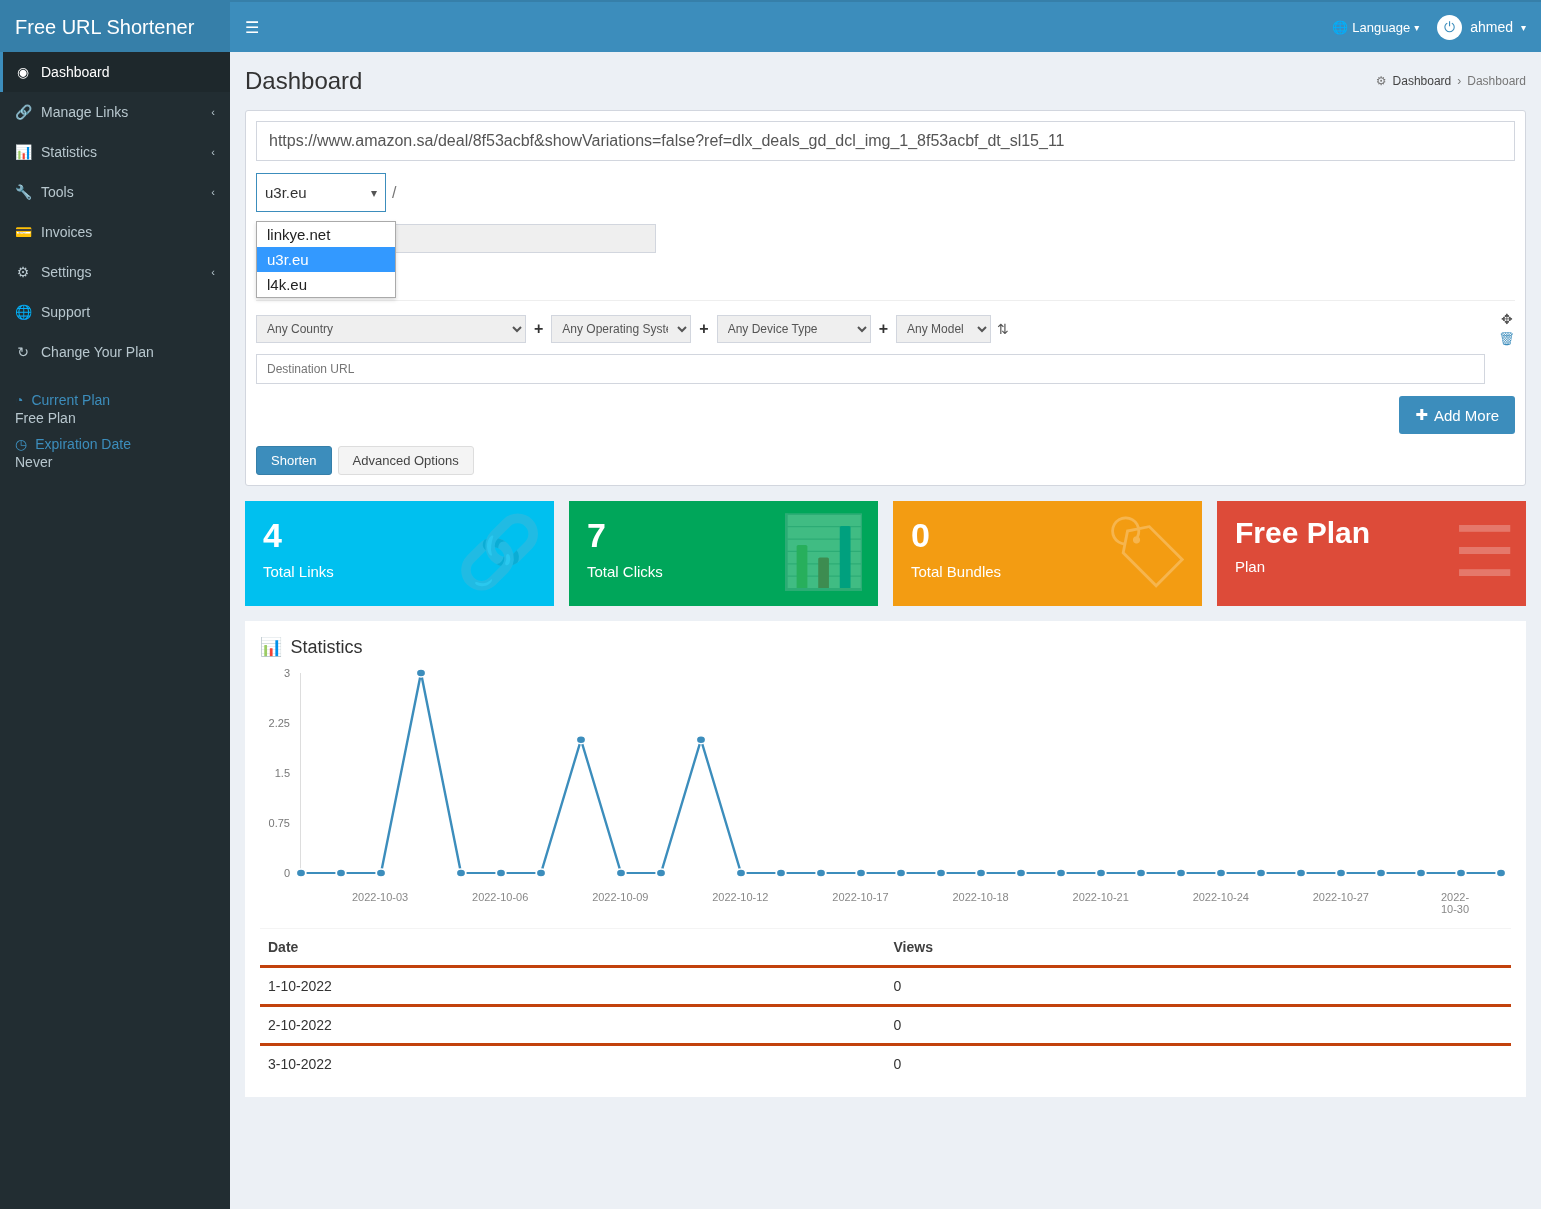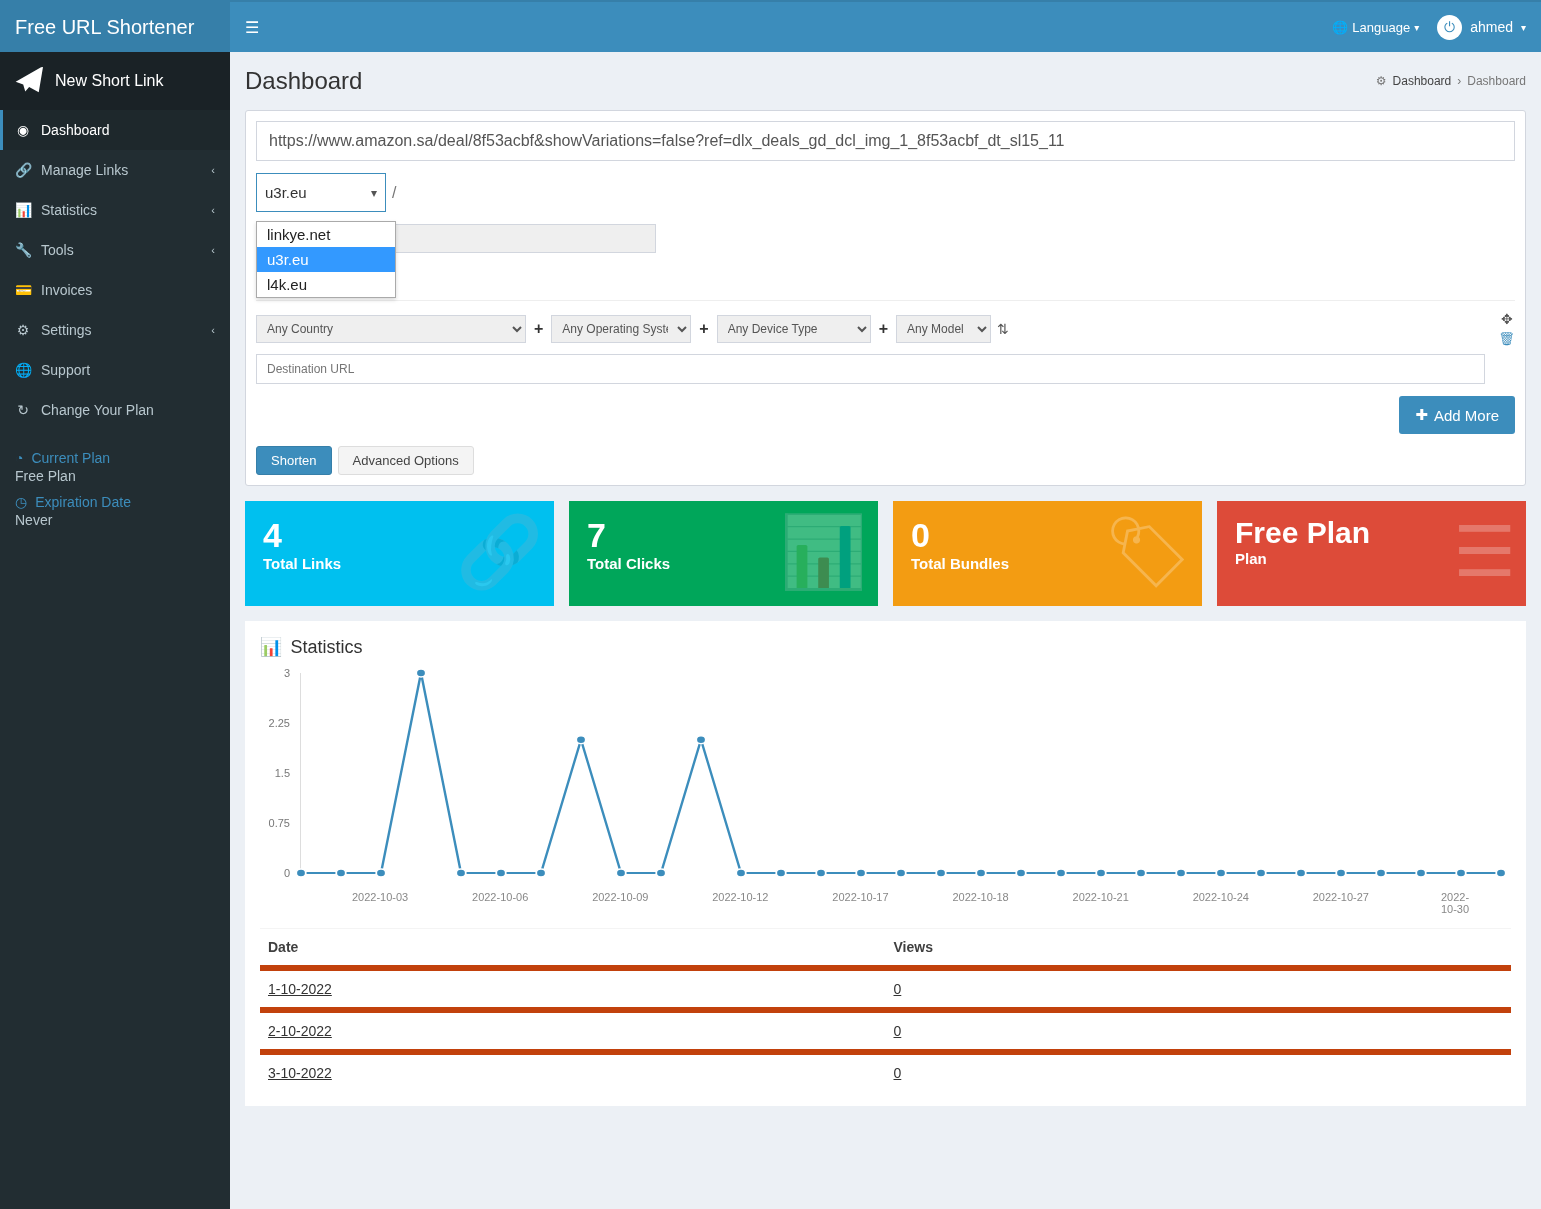--- a/index.html
+++ b/index.html
@@ -73,21 +73,21 @@
 .btn-default { background:#f4f4f4; color:#444; border:1px solid #ddd; padding:6px 14px; font-size:13px; border-radius:3px; cursor:pointer; }
 
 
 .month-row { display:flex; justify-content:center; margin: 15px 0; }
 .month-sel { border:1px solid #d2d6de; background:#fff; padding:10px 12px; font-size:15px; width:300px; cursor:pointer; color:#555; }
 
 
 .cards { display:flex; gap:15px; margin-bottom:15px; }
 .card { flex:1; padding: 15px 18px; color:#fff; position:relative; overflow:hidden; min-height:105px; }
 .card .num { font-size:34px; font-weight:bold; }
-.card .lbl { font-size:15px; margin-top:0;font-weight:bold; }
+.card .lbl { font-size:15px; margin-top:8px; }
 .card-blue { background:#00c0ef; }
 .card-green { background:#00a65a; }
 .card-orange { background:#f39c12; }
 .card-red { background:#dd4b39; }
 .card-red .num { font-size:30px; }
 .card-icon { position:absolute; right:10px; top:10px; font-size:70px; opacity:0.25; }
 
 
 .stats-box { background:#fff; padding:15px; }
 .stats-title { font-size:18px; color:#333; display:flex; align-items:center; gap:8px; margin-bottom:15px; }
@@ -97,21 +97,21 @@
 .y-labels { position:absolute; left:-40px; top:0; height:200px; width:35px; }
 .y-lbl { position:absolute; right:5px; font-size:11px; color:#777; transform:translateY(-50%); }
 .plot-area { position:absolute; left:0; top:0; width:100%; height:200px; border-left:1px solid #ddd; border-bottom:0; }
 .x-labels { position:absolute; left:0; bottom:0; width:100%; height:30px; }
 .x-lbl { position:absolute; font-size:11px; color:#888; transform:translateX(-50%); top:8px; }
 svg.chart-svg { position:absolute; left:0; top:0; width:100%; height:200px; overflow:visible; }
 
 
 .stats-table { width:100%; border-collapse:collapse; margin-top:15px; }
 .stats-table th { text-align:left; padding:10px 8px; font-size:14px; font-weight:bold; color:#404040; border-top:1px solid #f4f4f4; }
-.stats-table td { padding:10px 8px; font-size:14px; color:#333; border-top:6px solid #c2410c;text-decoration:underline; }
+.stats-table td { padding:10px 8px; font-size:14px; color:#333; border-top:3px solid #c2410c; }
 </style>
 </head>
 <body>
 
 <div class="top-strip"></div>
 
 <div class="main-header">
   <div class="logo">Free URL Shortener</div>
   <div class="navbar">
     <span class="nav-toggle">☰</span>
@@ -125,26 +125,20 @@
         <span class="user-icon">⏻</span>
         <span>ahmed</span>
         <span class="caret">▾</span>
       </div>
     </div>
   </div>
 </div>
 
 <div class="wrapper">
   <aside class="sidebar">
-    <div class="new-link">
-      <svg viewBox="0 0 512 512">
-          <path d="M476 3L12 270l138 52 38 124 70-82 176 96L512 0z" fill="#fff"></path>
-        </svg>
-      <span>New Short Link</span>
-    </div>
     <div id="menu">
         <div class="menu-item active">
           <span class="mi-left">
             <span class="mi-icon">◉</span>
             <span>Dashboard</span>
           </span>
         </div>
         <div class="menu-item">
           <span class="mi-left">
             <span class="mi-icon">🔗</span>

